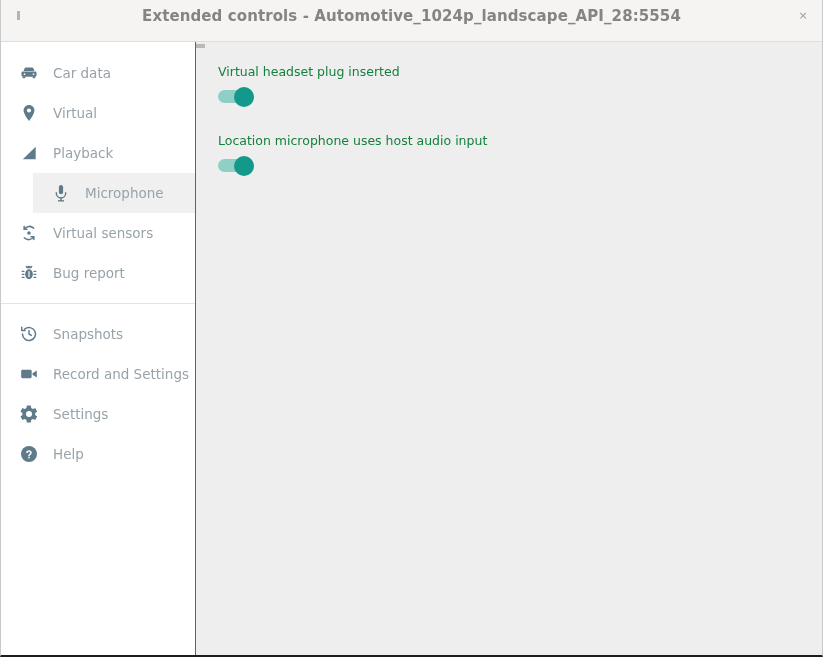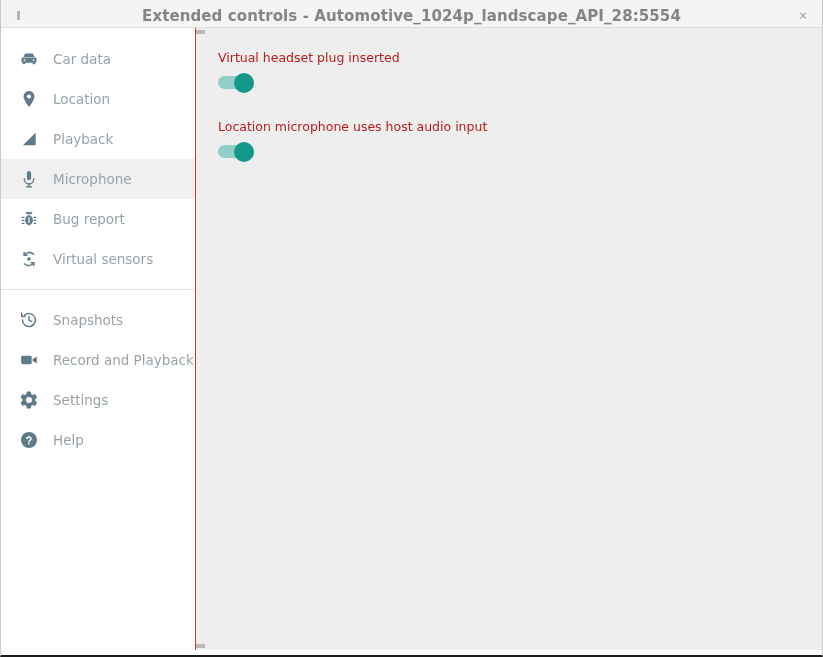--- a/index.html
+++ b/index.html
@@ -23,21 +23,21 @@
     background: #ffffff;
     border-left: 1px solid #c9c9c9;
     border-right: 1px solid #c9c9c9;
     border-bottom: 2px solid #1c1c1c;
     overflow: hidden;
   }
 
   
   #titlebar {
     position: relative;
-    height: 28px;
+    height: 42px;
     background: #f5f4f2;
     border-bottom: 1px solid #dedede;
     box-sizing: border-box;
   }
   #title-text {
     position: absolute;
     left: 0;
     right: 0;
     top: 7px;
     text-align: center;
@@ -91,20 +91,21 @@
     position: relative;
     display: flex;
     align-items: center;
     height: 40px;
     padding-left: 17px;
     box-sizing: border-box;
     cursor: pointer;
   }
   .nav-item.selected {
     background: #f0f0f0;
+    margin-left: 32px;
   }
   .nav-icon {
     width: 22px;
     height: 22px;
     min-width: 22px;
     display: flex;
     align-items: center;
     justify-content: center;
     color: #5f7b8a;
   }
@@ -127,21 +128,21 @@
     flex: 1;
     background: #eeeeee;
     padding: 22px 0 0 22px;
     box-sizing: border-box;
   }
   .setting-row {
     margin-bottom: 30px;
   }
   .setting-label {
     font-size: 12.5px;
-    color: #b91c1c;
+    color: #15803d;
     margin-bottom: 11px;
     white-space: nowrap;
   }
 
   
   .toggle {
     position: relative;
     width: 36px;
     height: 13px;
     border-radius: 7px;
@@ -206,21 +207,21 @@
         <span class="nav-label">Car data</span>
       </div>
 
       <div class="nav-item">
         <span class="nav-icon">
           <svg width="20" height="20" viewBox="0 0 24 24" fill="currentColor">
             <path d="M12 2.5c-3.6 0-6.5 2.9-6.5 6.5 0 4.9 6.5 12.5 6.5 12.5S18.5 13.9 18.5 9c0-3.6-2.9-6.5-6.5-6.5z"></path>
             <circle cx="12" cy="9" r="2.5" fill="#ffffff"></circle>
           </svg>
         </span>
-        <span class="nav-label">Location</span>
+        <span class="nav-label">Virtual</span>
       </div>
 
       <div class="nav-item">
         <span class="nav-icon">
           <svg width="20" height="20" viewBox="0 0 24 24" fill="currentColor">
             <path d="M20 4.5v15H4.6L20 4.5z"></path>
           </svg>
         </span>
         <span class="nav-label">Playback</span>
       </div>
@@ -228,20 +229,33 @@
       <div class="nav-item selected">
         <span class="nav-icon">
           <svg width="20" height="20" viewBox="0 0 24 24" fill="currentColor">
             <rect x="9.5" y="2.5" width="5" height="11" rx="2.5"></rect>
             <path d="M6.4 11.2v1.1c0 3.1 2.5 5.6 5.6 5.6s5.6-2.5 5.6-5.6v-1.1" fill="none" stroke="currentColor" stroke-width="1.7"></path>
             <rect x="11.2" y="17.6" width="1.6" height="3.9"></rect>
             <rect x="8.4" y="20.6" width="7.2" height="1.6"></rect>
           </svg>
         </span>
         <span class="nav-label">Microphone</span>
+      </div>
+
+      <div class="nav-item">
+        <span class="nav-icon">
+          <svg width="20" height="20" viewBox="0 0 24 24" fill="none" stroke="currentColor" stroke-width="1.8">
+            <path d="M6.2 7.4A7.3 7.3 0 0 1 17.6 6.3" stroke-linecap="round"></path>
+            <path d="M17.8 16.6A7.3 7.3 0 0 1 6.4 17.7" stroke-linecap="round"></path>
+            <path d="M6.2 4.2v3.4h3.4" stroke-linecap="round" stroke-linejoin="round"></path>
+            <path d="M17.8 19.8v-3.4h-3.4" stroke-linecap="round" stroke-linejoin="round"></path>
+            <circle cx="12" cy="12" r="2.2" fill="currentColor" stroke="none"></circle>
+          </svg>
+        </span>
+        <span class="nav-label">Virtual sensors</span>
       </div>
 
       <div class="nav-item">
         <span class="nav-icon">
           <svg width="20" height="20" viewBox="0 0 24 24" fill="currentColor">
             <ellipse cx="12" cy="13.5" rx="4.6" ry="6"></ellipse>
             <path d="M9.2 6.2a2.8 2.8 0 0 1 5.6 0z"></path>
             <rect x="3.1" y="9.4" width="3.6" height="1.5" rx=".75"></rect>
             <rect x="17.3" y="9.4" width="3.6" height="1.5" rx=".75"></rect>
             <rect x="3.1" y="13" width="3.6" height="1.5" rx=".75"></rect>
@@ -249,54 +263,41 @@
             <rect x="3.1" y="16.6" width="3.6" height="1.5" rx=".75"></rect>
             <rect x="17.3" y="16.6" width="3.6" height="1.5" rx=".75"></rect>
             <rect x="8.3" y="3.1" width="1.3" height="2.9" rx=".6" transform="rotate(-28 9 4.5)"></rect>
             <rect x="14.4" y="3.1" width="1.3" height="2.9" rx=".6" transform="rotate(28 15 4.5)"></rect>
             <rect x="11.3" y="9.8" width="1.4" height="7" fill="#ffffff"></rect>
           </svg>
         </span>
         <span class="nav-label">Bug report</span>
       </div>
 
-      <div class="nav-item">
-        <span class="nav-icon">
-          <svg width="20" height="20" viewBox="0 0 24 24" fill="none" stroke="currentColor" stroke-width="1.8">
-            <path d="M6.2 7.4A7.3 7.3 0 0 1 17.6 6.3" stroke-linecap="round"></path>
-            <path d="M17.8 16.6A7.3 7.3 0 0 1 6.4 17.7" stroke-linecap="round"></path>
-            <path d="M6.2 4.2v3.4h3.4" stroke-linecap="round" stroke-linejoin="round"></path>
-            <path d="M17.8 19.8v-3.4h-3.4" stroke-linecap="round" stroke-linejoin="round"></path>
-            <circle cx="12" cy="12" r="2.2" fill="currentColor" stroke="none"></circle>
-          </svg>
-        </span>
-        <span class="nav-label">Virtual sensors</span>
-      </div>
-
       <div class="nav-sep"></div>
 
       <div class="nav-item">
         <span class="nav-icon">
           <svg width="20" height="20" viewBox="0 0 24 24" fill="none" stroke="currentColor" stroke-width="1.8">
             <path d="M4.2 12a7.8 7.8 0 1 0 2.6-5.8" stroke-linecap="round"></path>
             <path d="M3.3 3.9v3.9h3.9" stroke-linecap="round" stroke-linejoin="round"></path>
             <path d="M12 8.1V12l2.8 1.7" stroke-linecap="round"></path>
           </svg>
         </span>
         <span class="nav-label">Snapshots</span>
       </div>
 
       <div class="nav-item">
         <span class="nav-icon">
           <svg width="20" height="20" viewBox="0 0 24 24" fill="currentColor">
             <rect x="2.6" y="7" width="12.6" height="10" rx="1.6"></rect>
             <path d="M16.2 11.2l5.2-3.3v8.2l-5.2-3.3z"></path>
           </svg>
         </span>
-        <span class="nav-label">Record and Playback</span>
+        <span class="nav-label">Record and Settings</span>
       </div>
 
       <div class="nav-item">
         <span class="nav-icon">
           <svg width="20" height="20" viewBox="0 0 24 24" fill="currentColor">
             <path d="M19.4 13.1c.04-.36.06-.72.06-1.1s-.02-.74-.07-1.1l2.1-1.62a.5.5 0 0 0 .12-.64l-2-3.46a.5.5 0 0 0-.6-.22l-2.48 1a7.3 7.3 0 0 0-1.9-1.1l-.38-2.64a.49.49 0 0 0-.48-.42h-4a.49.49 0 0 0-.48.42l-.38 2.64c-.68.28-1.32.66-1.9 1.1l-2.48-1a.49.49 0 0 0-.6.22l-2 3.46a.5.5 0 0 0 .12.64l2.1 1.62c-.05.36-.08.73-.08 1.1s.02.74.07 1.1l-2.1 1.62a.5.5 0 0 0-.12.64l2 3.46c.12.22.38.3.6.22l2.48-1c.58.44 1.2.8 1.9 1.1l.38 2.64c.04.24.24.42.48.42h4c.24 0 .44-.18.48-.42l.38-2.64c.68-.3 1.32-.66 1.9-1.1l2.48 1c.22.08.48 0 .6-.22l2-3.46a.5.5 0 0 0-.12-.64l-2.1-1.62zM12 15.6A3.6 3.6 0 1 1 12 8.4a3.6 3.6 0 0 1 0 7.2z"></path>
           </svg>
         </span>
         <span class="nav-label">Settings</span>
       </div>

